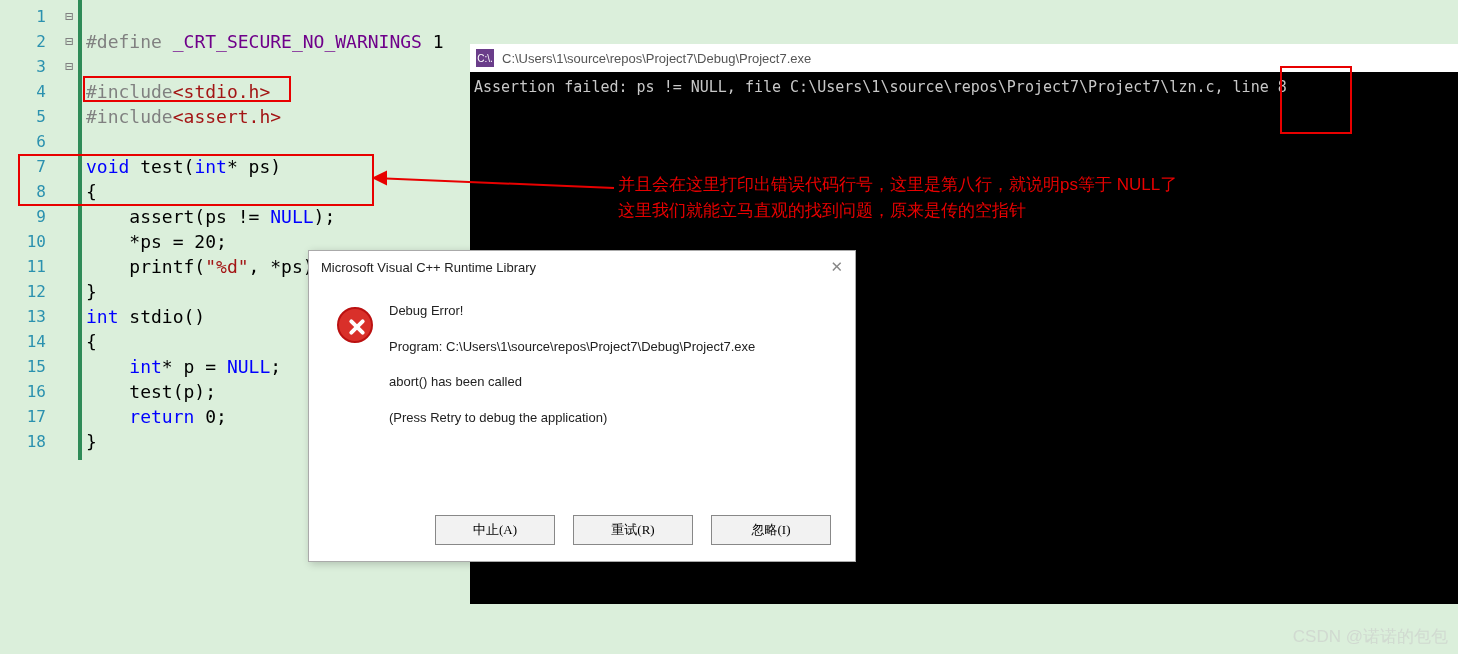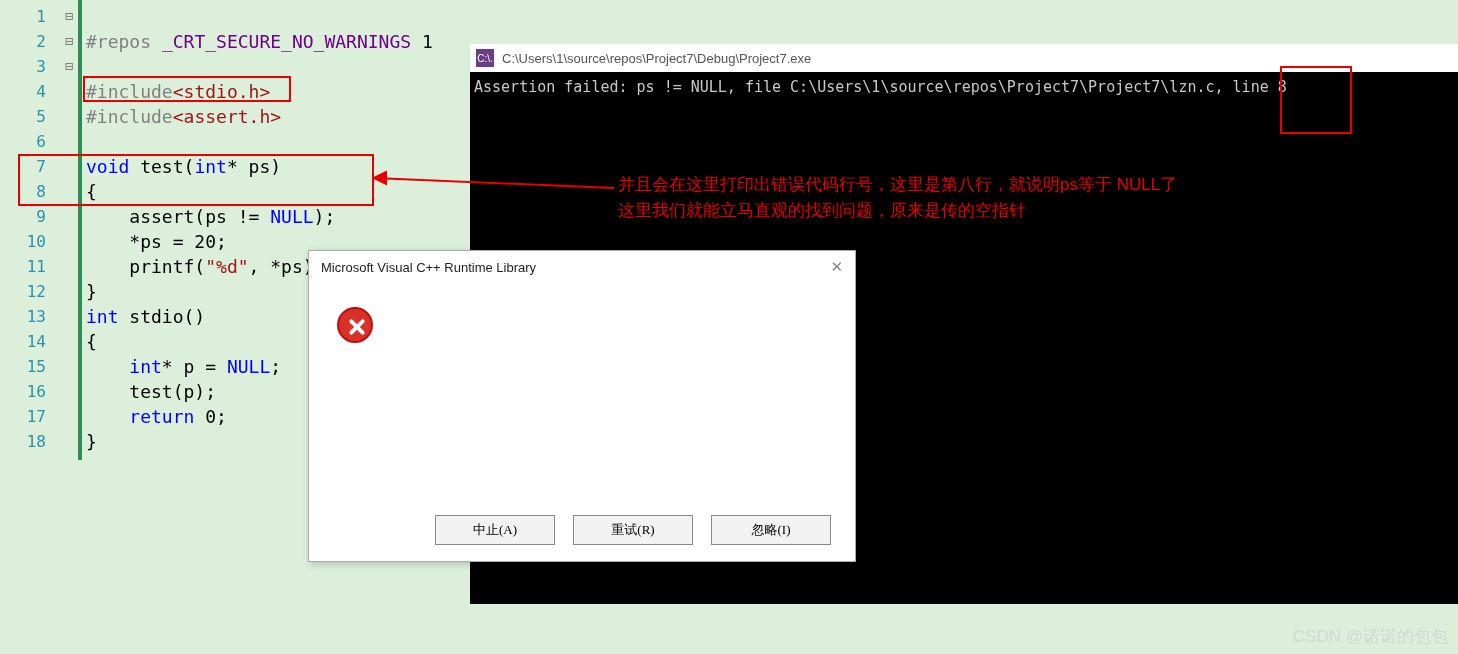--- a/index.html
+++ b/index.html
@@ -211,21 +211,21 @@
       <div></div>
       <div>⊟</div>
       <div></div>
       <div></div>
       <div></div>
       <div></div>
       <div></div>
       <div></div>
     </div>
   <div class="code">
-<span class="gray">#repos</span> <span class="def">_CRT_SECURE_NO_WARNINGS</span> <span class="txt">1</span>
+<span class="gray">#define</span> <span class="def">_CRT_SECURE_NO_WARNINGS</span> <span class="txt">1</span>
 
 <span class="gray">#include</span><span class="str">&lt;stdio.h&gt;</span>
 <span class="gray">#include</span><span class="str">&lt;assert.h&gt;</span>
 
 <span class="kw">void</span><span class="txt"> test(</span><span class="kw">int</span><span class="txt">* ps)</span>
 <span class="txt">{</span>
 <span class="txt">    assert(ps != </span><span class="kw">NULL</span><span class="txt">);</span>
 <span class="txt">    *ps = 20;</span>
 <span class="txt">    printf(</span><span class="str">"%d"</span><span class="txt">, *ps);</span>
 <span class="txt">}</span>
@@ -260,20 +260,26 @@
   <polygon points="374,178 386,172 386,184" fill="#e80000"></polygon>
 </svg>
 
 <div class="dialog">
   <div class="dialog-title">
     <span>Microsoft Visual C++ Runtime Library</span>
     <span class="dialog-close">✕</span>
   </div>
   <div class="dialog-body">
     <div class="error-circle"></div>
+    <div class="dialog-text">
+      <p>Debug Error!</p>
+      <p>Program: C:\Users\1\source\repos\Project7\Debug\Project7.exe</p>
+      <p>abort() has been called</p>
+      <p>(Press Retry to debug the application)</p>
+    </div>
   </div>
   <div class="dialog-buttons">
     <button>中止(A)</button>
     <button>重试(R)</button>
     <button>忽略(I)</button>
   </div>
 </div>
 
 <div class="watermark">CSDN @诺诺的包包</div>
 

